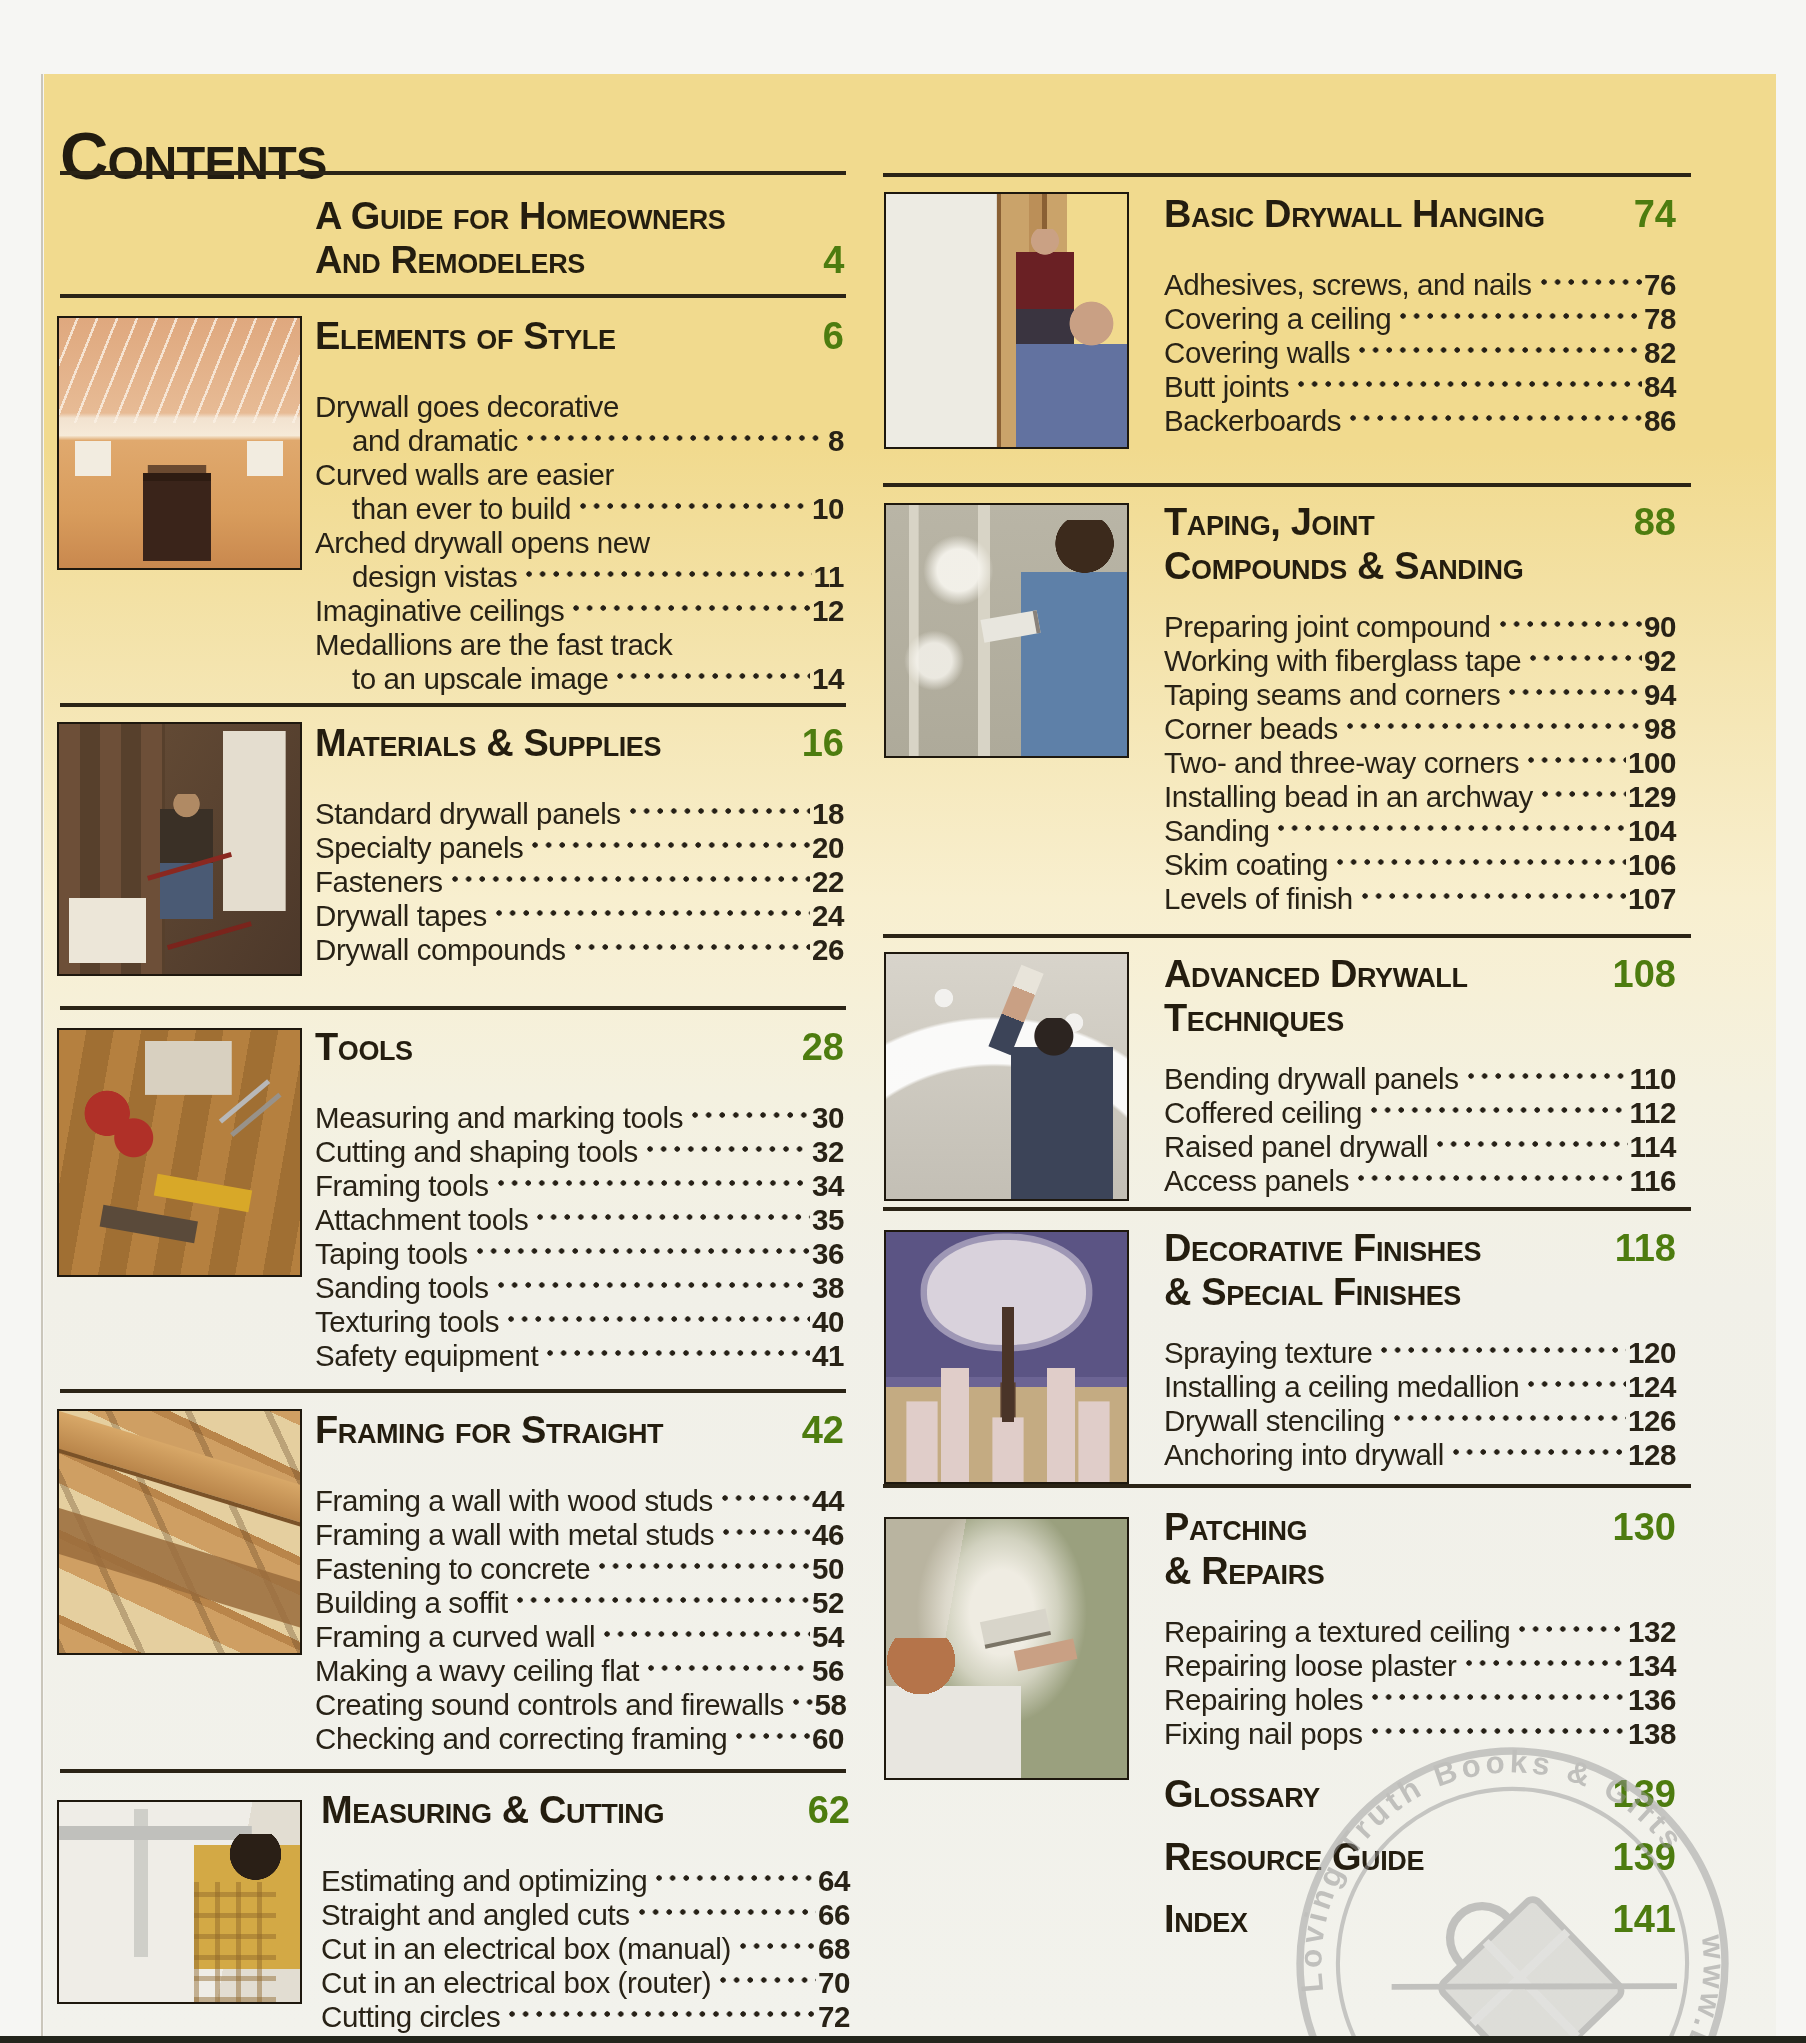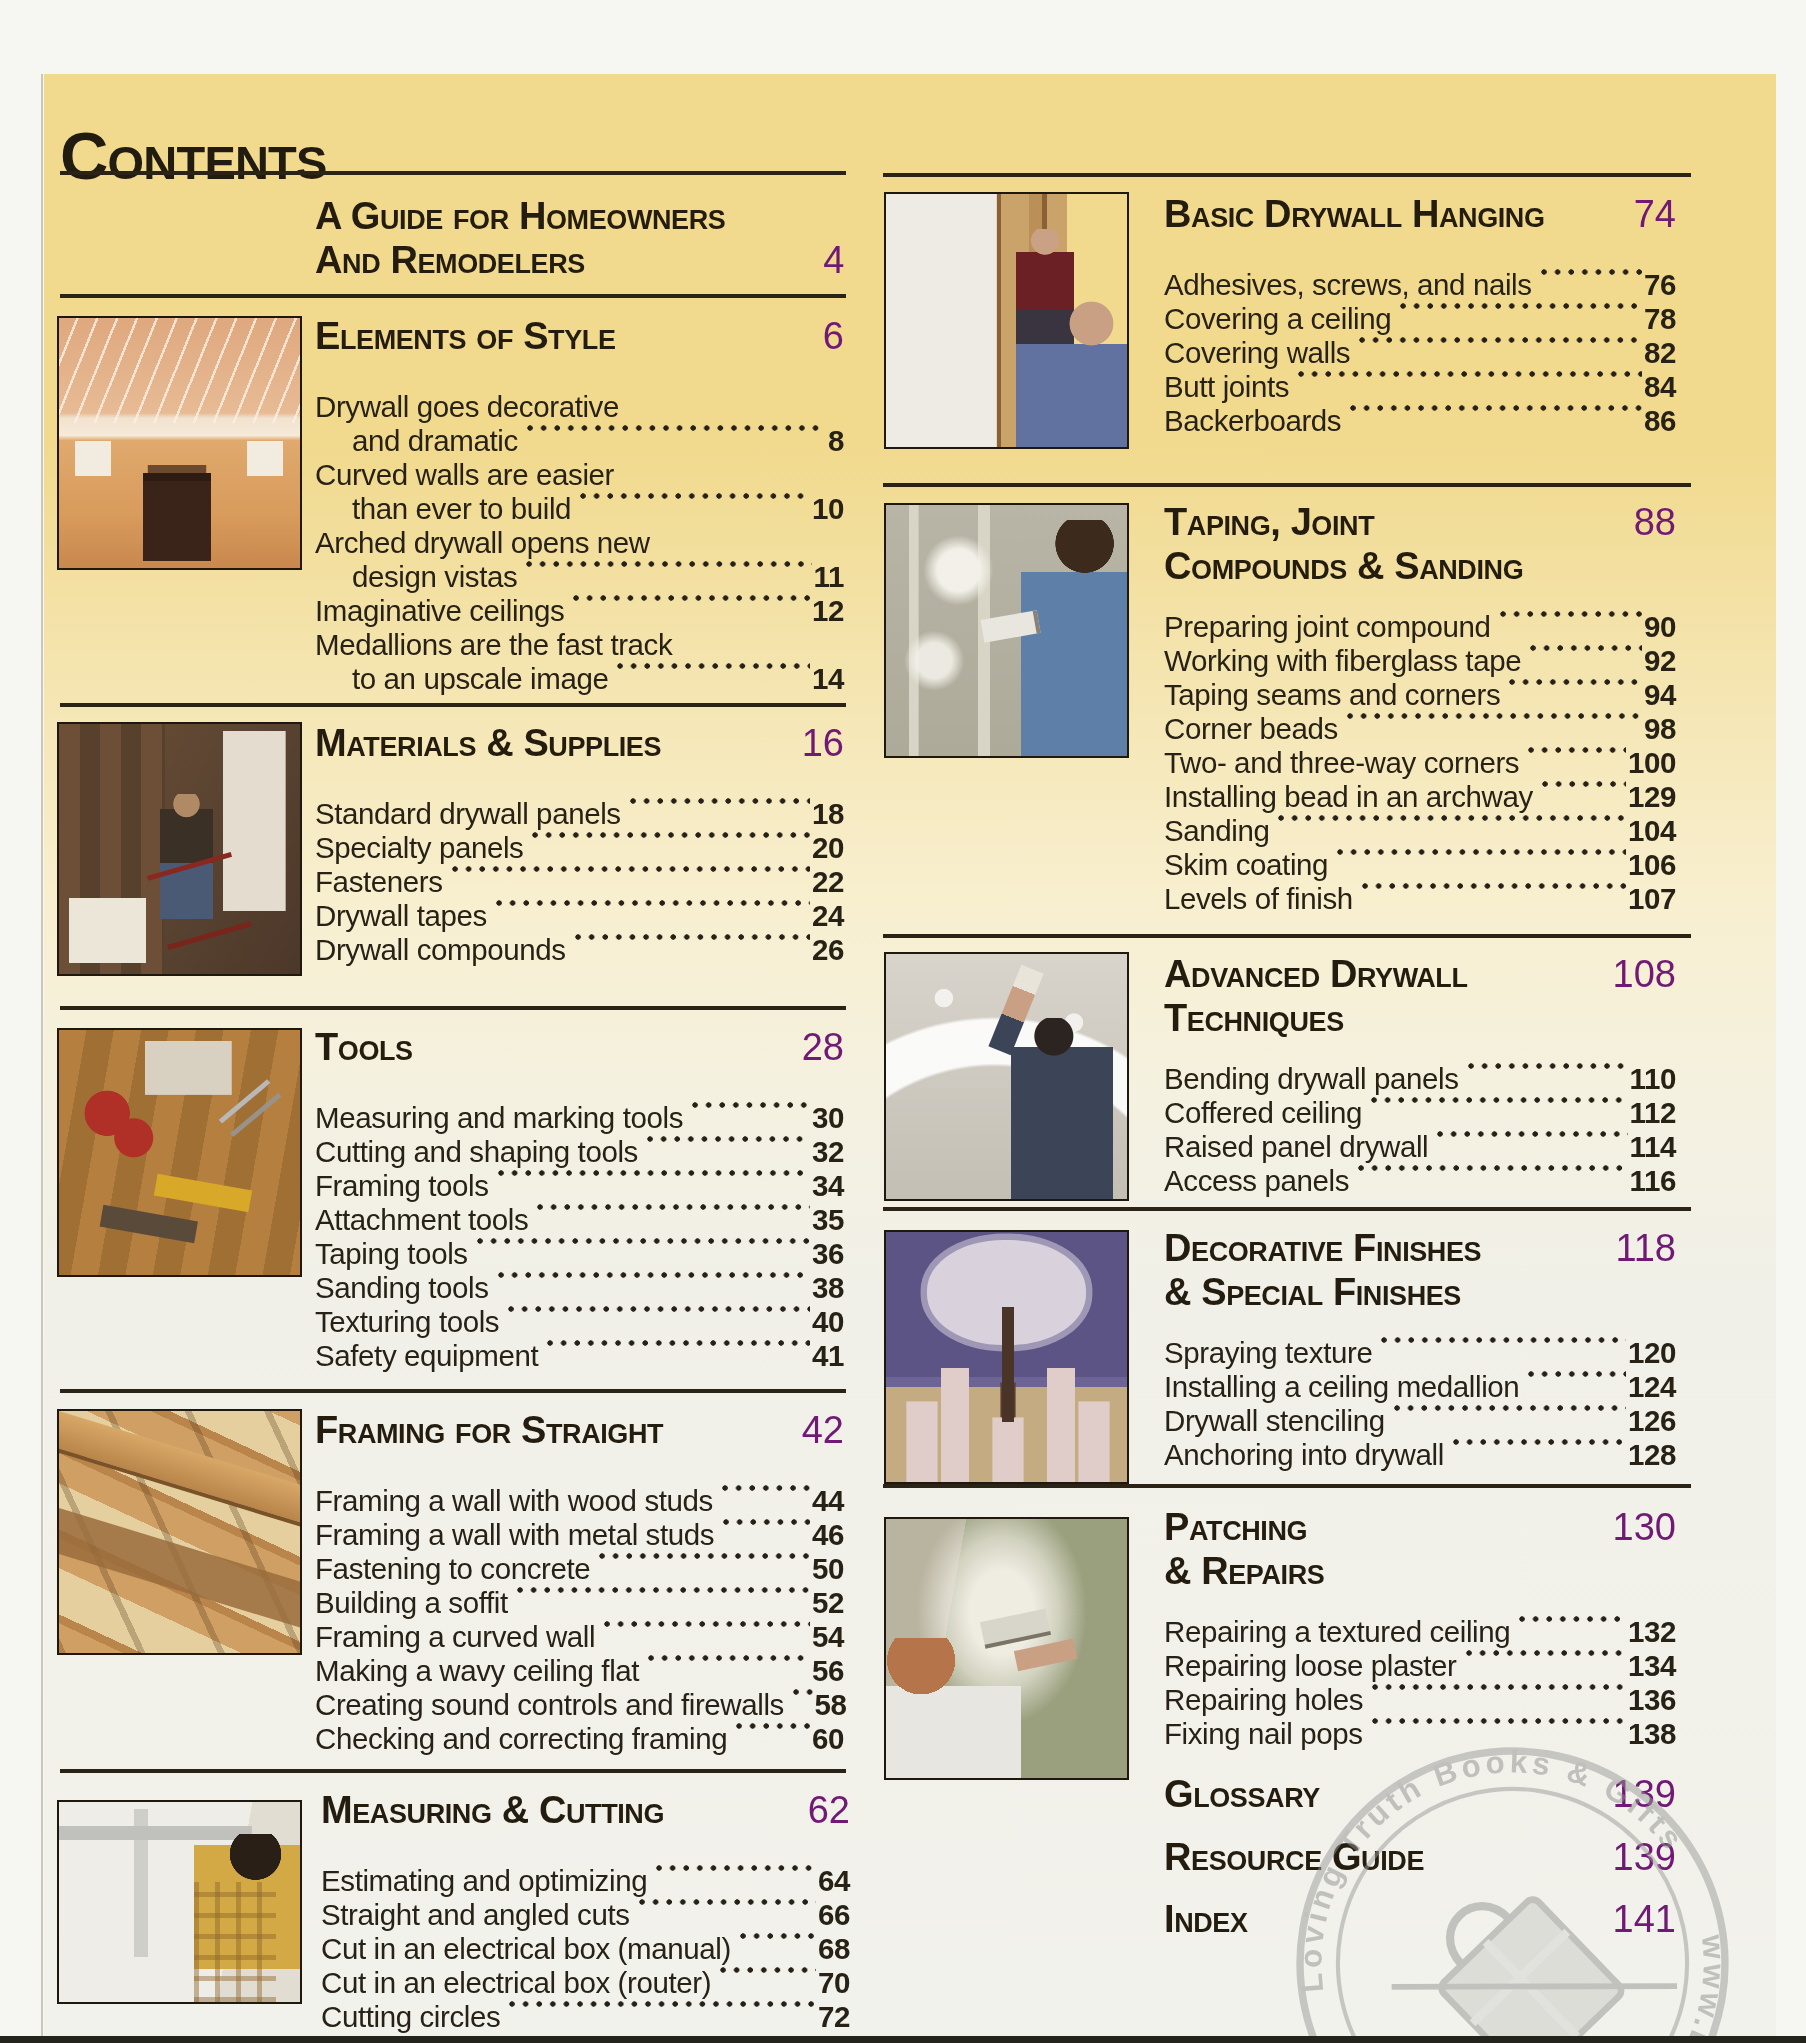--- a/index.html
+++ b/index.html
@@ -11,26 +11,26 @@
   .edge-line{position:absolute;left:41px;top:74px;width:1.6px;height:1962px;background:rgba(120,110,80,.35);}
   .bottom-strip{position:absolute;left:0;bottom:0;width:1806px;height:7.2px;background:#23251c;}
   .contents-title{position:absolute;left:60px;top:77px;font-size:67px;font-weight:bold;
         font-variant:small-caps;letter-spacing:-0.8px;color:#221c10;line-height:1;}
   .rule{position:absolute;height:4px;background:#2b2416;}
   .sec-text{position:absolute;}
   .sec-head{display:grid;grid-template-columns:1fr auto;align-items:start;}
   .sec-head .t{font-size:38px;font-weight:bold;font-variant:small-caps;letter-spacing:-0.4px;
         color:#241d0f;}
   .sec-head .tl{line-height:44px;display:flex;align-items:flex-end;}
-  .sec-head .pg{font-size:38px;font-weight:normal;line-height:44px;color:#701a75;}
+  .sec-head .pg{font-size:38px;font-weight:bold;line-height:44px;color:#4d7c0f;}
   .sec-head .tl .pg{margin-left:auto;}
   .entries{margin-top:32px;}
   .two-line-head .entries{margin-top:22.3px;}
   .entry{font-size:29.5px;letter-spacing:-0.4px;color:#282216;line-height:34px;}
-  .erow{display:flex;align-items:flex-start;}
+  .erow{display:flex;align-items:center;}
   .etext{white-space:nowrap;}
   .dots{flex:1;min-width:21px;margin:0 1.6px 6.4px 8px;height:8px;
         background-image:radial-gradient(circle at 4px 4px,#262016 2.4px,transparent 3px);
         background-size:13.6px 8px;background-repeat:repeat-x;background-position:left bottom;}
   .epg{font-weight:bold;}
   .l2{padding-left:37px;}
   .photo{position:absolute;width:245px;border:2.4px solid #1e180e;box-sizing:border-box;overflow:hidden;}
   .photo::before,.photo::after{content:"";position:absolute;}
 
   .ph-elements{background:

